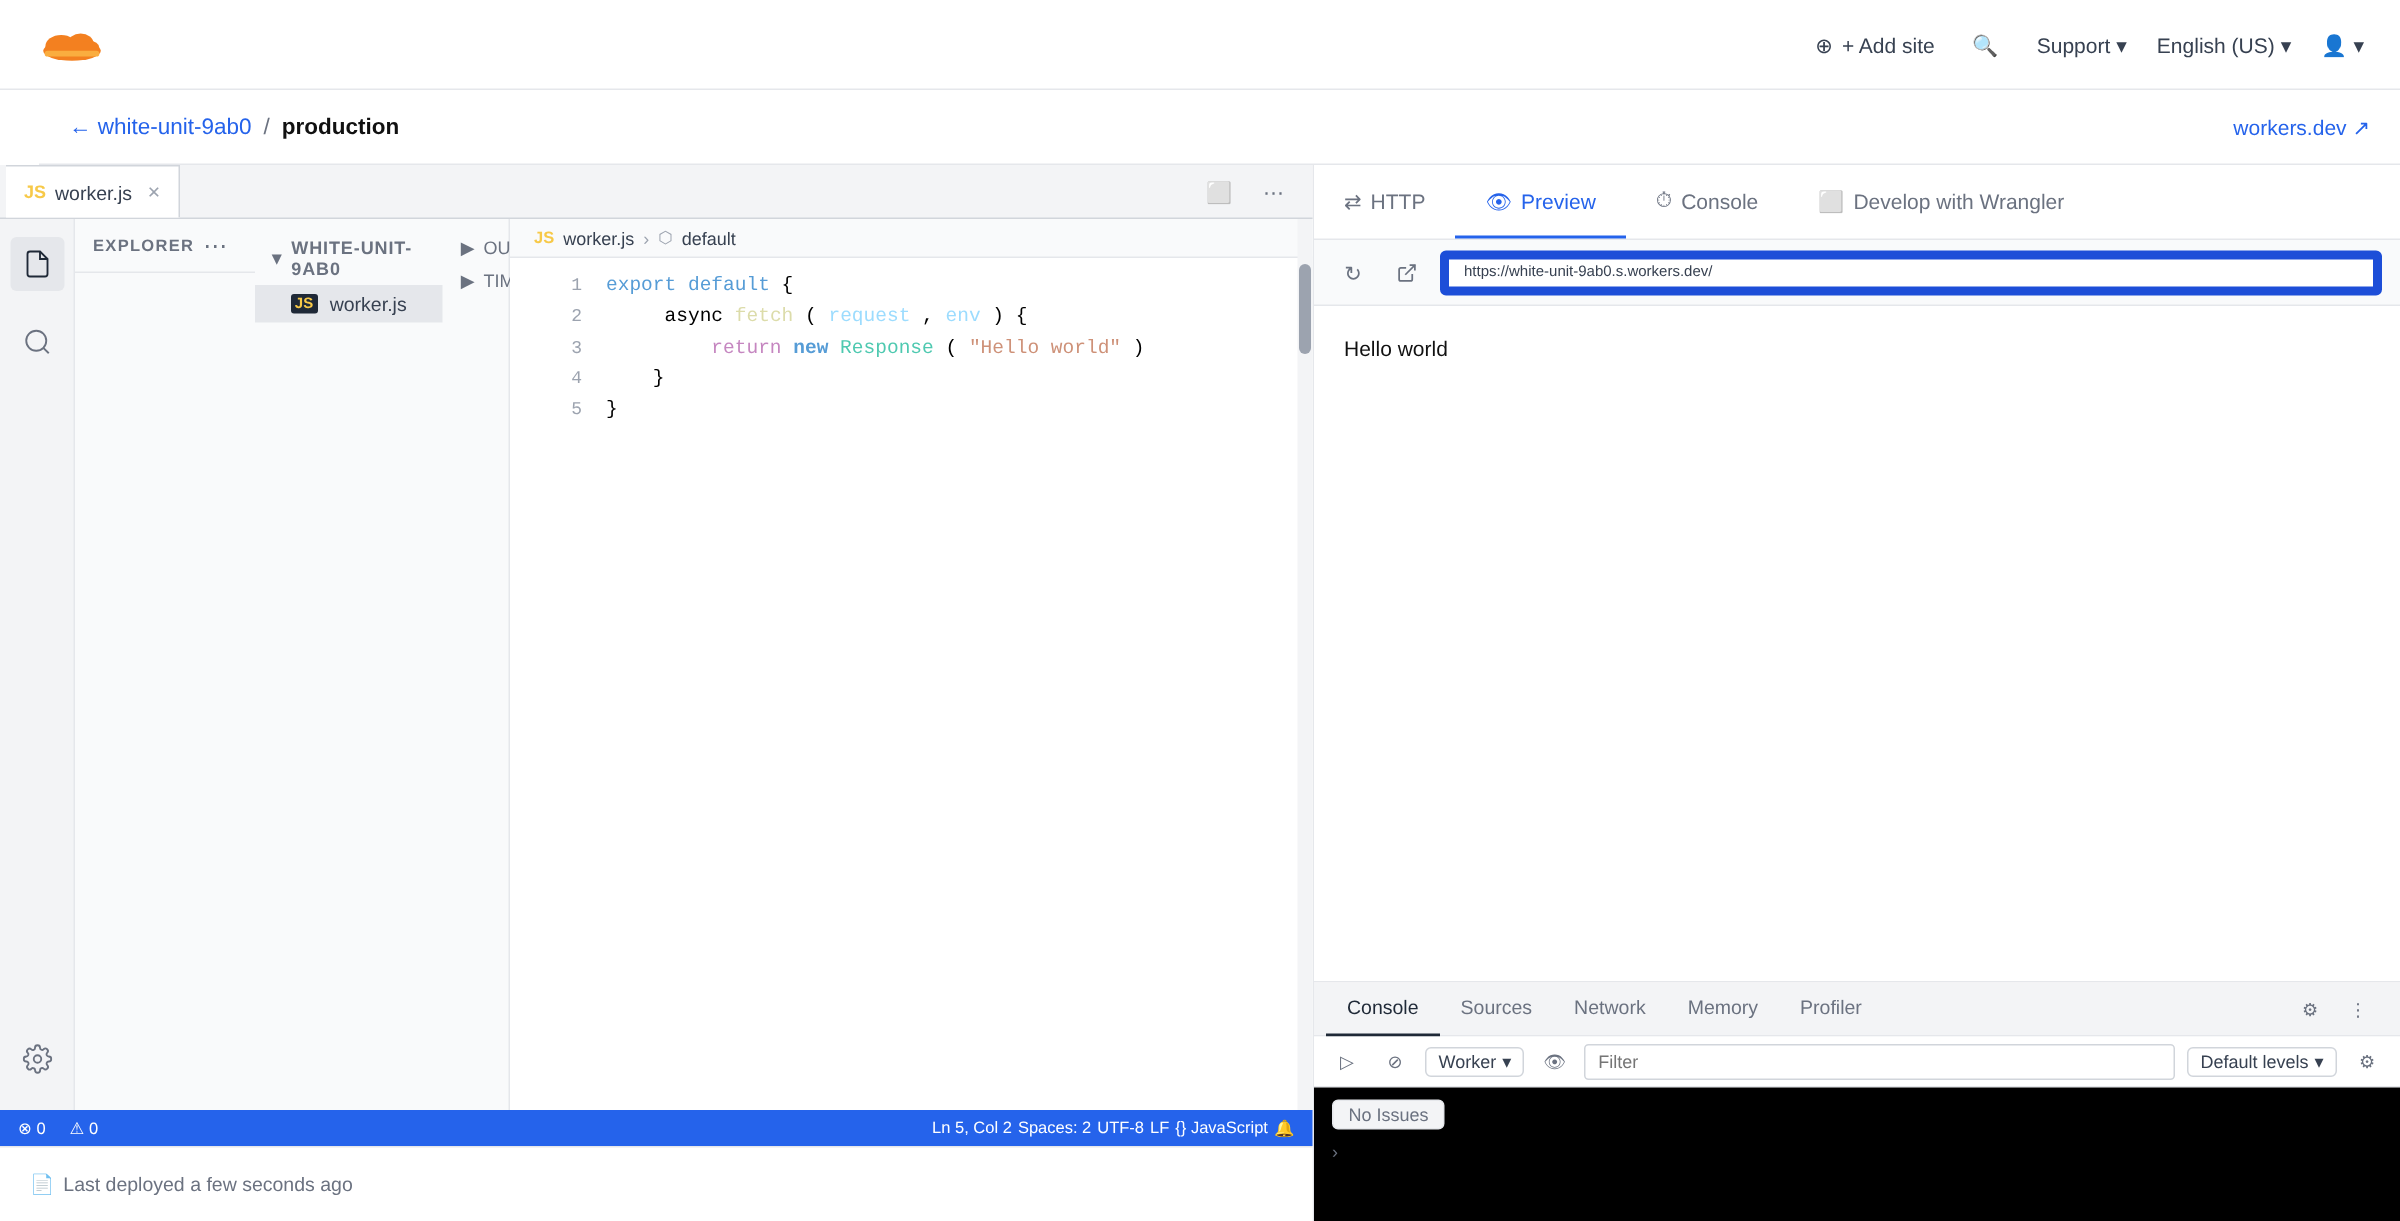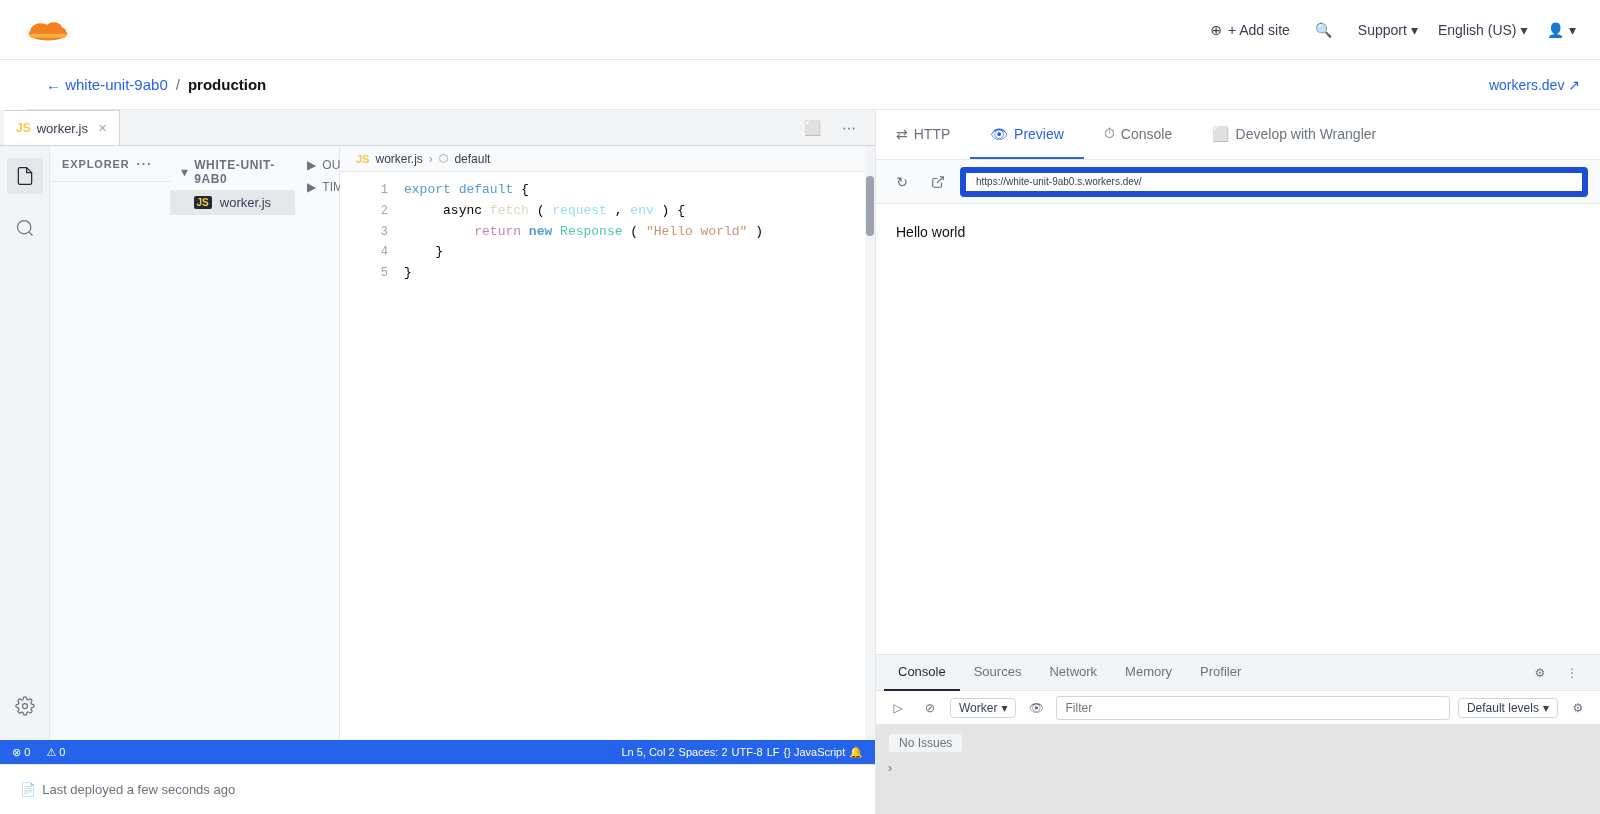--- a/index.html
+++ b/index.html
@@ -394,21 +394,21 @@
       border: 1px solid #d1d5db;
       border-radius: 4px;
       font-size: 12px;
       color: #374151;
       cursor: pointer;
     }
 
     .devtools-content {
       flex: 1;
       padding: 8px 12px;
-      background: #e5e5e5;
+      background: #000000;
       overflow: hidden;
     }
     .no-issues-badge {
       display: inline-flex;
       align-items: center;
       padding: 2px 10px;
       background: #f3f4f6;
       border: 1px solid #e5e7eb;
       border-radius: 4px;
       font-size: 12px;

